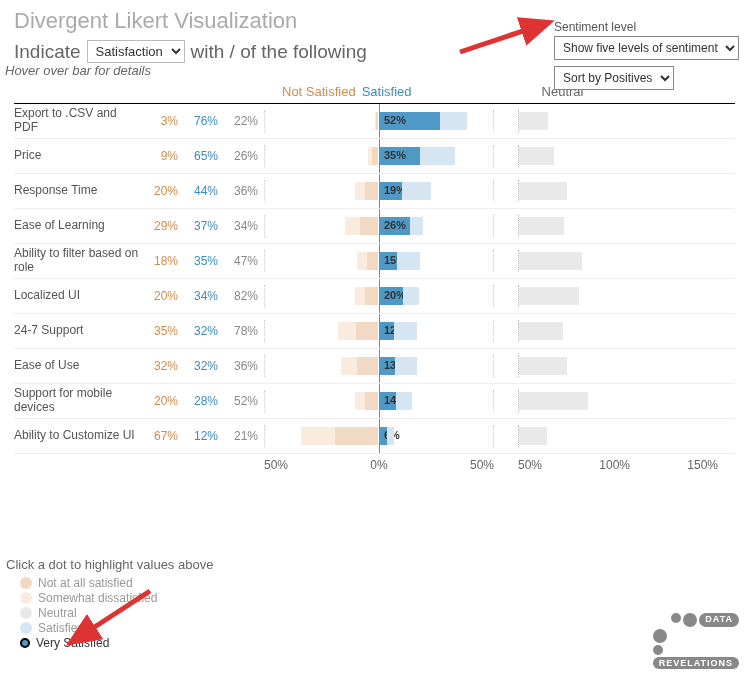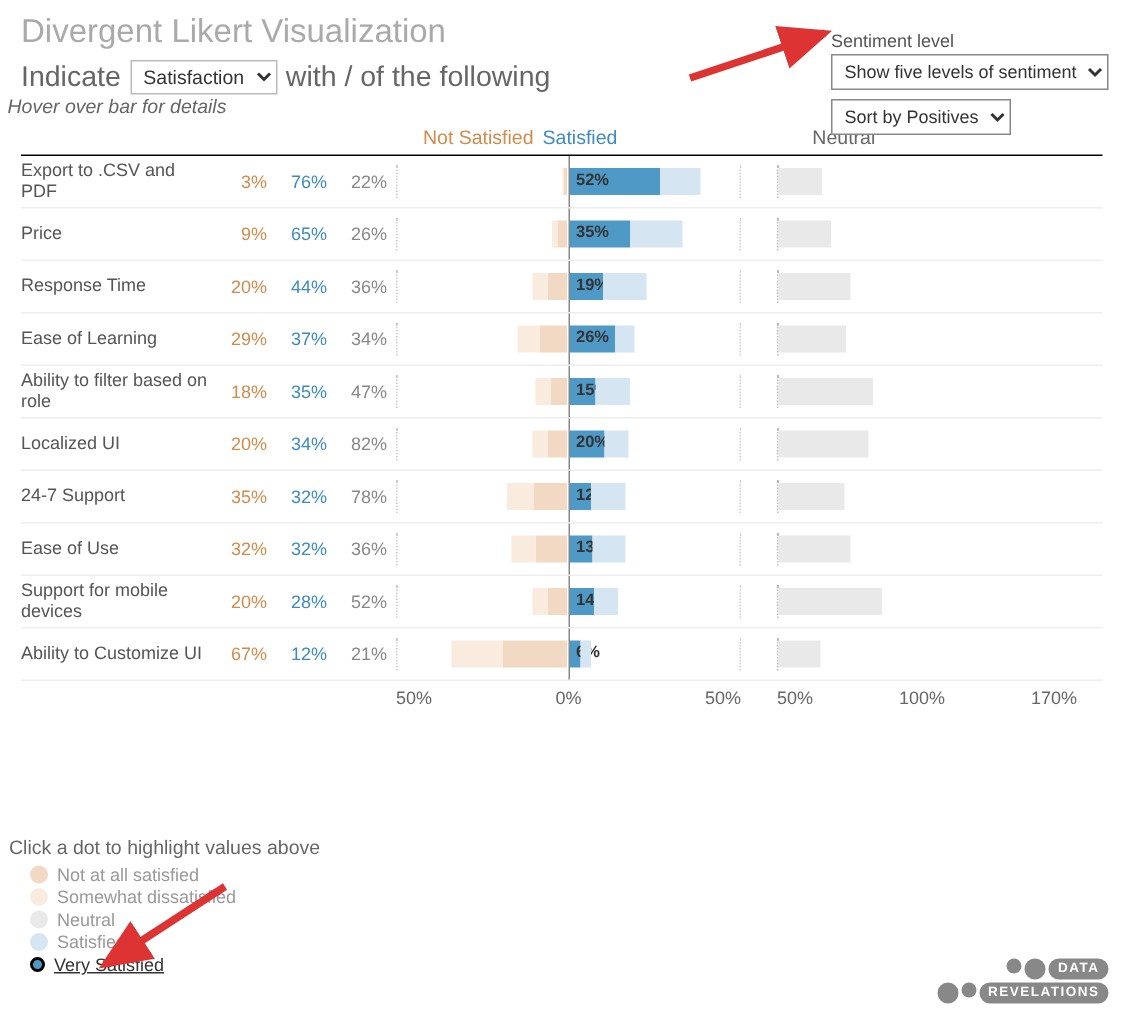--- a/index.html
+++ b/index.html
@@ -67,21 +67,21 @@
   .axis-row .ax-neu { width: 200px; margin-left: 24px; display: flex; justify-content: space-between; }
   .legend-block { padding: 8px 0 0 6px; font-size: 12px; color: #999; position: absolute; bottom: 24px; left:0; }
   .legend-title { color: #666; margin-bottom: 4px; font-size: 13px; }
   .legend-item { display: flex; align-items: center; gap: 6px; margin: 1px 0 1px 14px; cursor: pointer; }
   .dot { width: 12px; height: 12px; border-radius: 50%; }
   .dot.d1 { background: #f2d9c4; }
   .dot.d2 { background: #f9ecdf; }
   .dot.d3 { background: #e9e9e9; }
   .dot.d4 { background: #d5e6f2; }
   .dot.d5 { background: #4f99c6; border: 2px solid #000; width:10px; height:10px; }
-  .legend-item.selected { color: #333; text-decoration: underline; }
+  .legend-item.selected { color: #333; }
   .logo { position: absolute; bottom: 6px; right: 10px; display:flex; align-items:center; gap:2px; }
   .logo .bub { width:10px; height:10px; border-radius:50%; background:#888; }
   .logo .bub.big { width:14px; height:14px; }
   .logo .pill { background:#888; color:#fff; font-size:9px; font-weight:bold; padding:1px 6px; border-radius:8px; letter-spacing:1px; }
   .arrow { position: absolute; pointer-events: none; }
 </style>
 </head>
 <body>
 
 <div class="container">
@@ -301,21 +301,21 @@
     <div class="axis-row">
       <div class="spacer2"></div>
       <div class="ax-div">
         <span>50%</span>
         <span>0%</span>
         <span>50%</span>
       </div>
       <div class="ax-neu">
         <span>50%</span>
         <span>100%</span>
-        <span>170%</span>
+        <span>150%</span>
       </div>
     </div>
   </div>
 
   <svg class="arrow" style="left:450px; top:10px;" width="120" height="50">
     <defs>
         <marker id="ah1" markerWidth="8" markerHeight="8" refX="6" refY="3" orient="auto">
           <path d="M0,0 L7,3 L0,6 Z" fill="#d33"></path>
         </marker>
       </defs>
@@ -357,21 +357,21 @@
     <line x1="90" y1="6" x2="10" y2="58" stroke="#d33" stroke-width="5" marker-end="url(#ah2)"></line>
   </svg>
 
   <div class="logo">
     <div>
       <div style="display:flex; gap:2px; justify-content:flex-end; margin-bottom:2px;">
         <span class="bub"></span>
           <span class="bub big"></span>
         <span class="pill">DATA</span>
       </div>
-      <div style="display:flex; gap:2px;">
+      <div style="display:flex; gap:2px;flex-direction:column;">
         <span class="bub big"></span>
           <span class="bub"></span>
         <span class="pill">REVELATIONS</span>
       </div>
     </div>
   </div>
 
 </div>
 
 </body></html>

